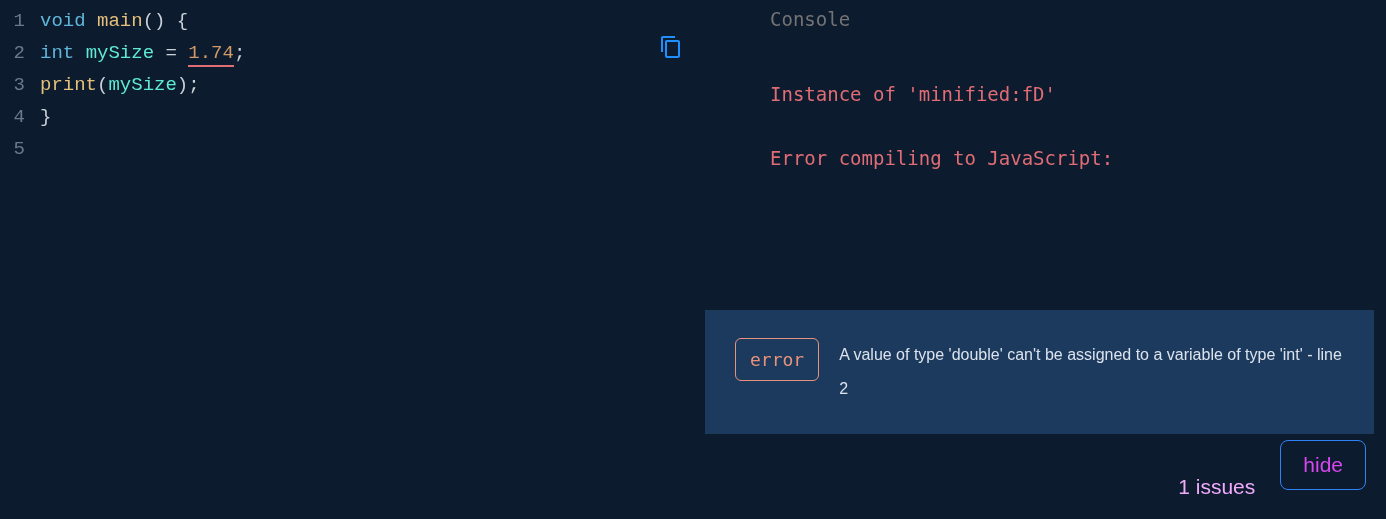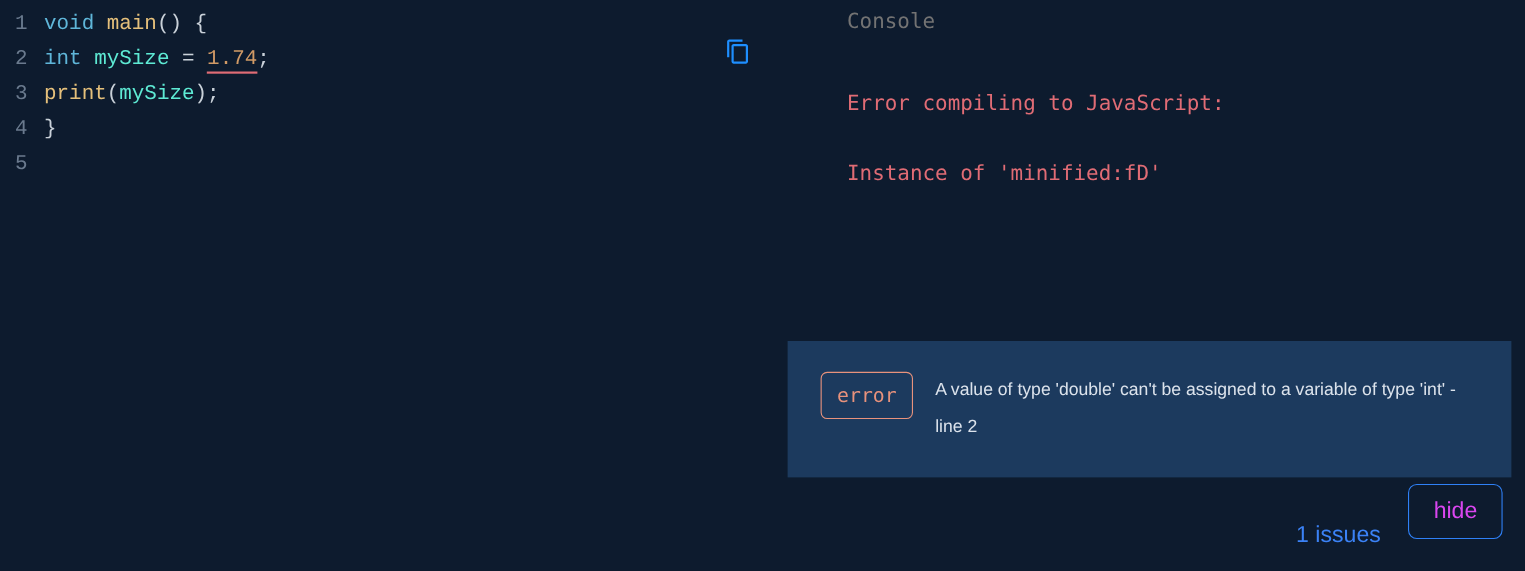--- a/index.html
+++ b/index.html
@@ -71,21 +71,21 @@
       margin-bottom: 16px;
     }
     .console-output {
       color: #e06c75;
       font-family: 'Menlo', 'Monaco', monospace;
       line-height: 32px;
       white-space: pre-line;
     }
     .issues-panel {
       position: absolute;
-      left: 16px;
+      left: 5px;
       right: 12px;
       bottom: 85px;
       background: #1c3a5e;
       padding: 28px 30px;
       display: flex;
       align-items: flex-start;
       gap: 20px;
       font-family: -apple-system, BlinkMacSystemFont, 'Segoe UI', sans-serif;
     }
     .error-badge {
@@ -105,21 +105,21 @@
     .issues-footer {
       position: absolute;
       bottom: 20px;
       right: 20px;
       display: flex;
       align-items: center;
       gap: 25px;
       font-family: -apple-system, BlinkMacSystemFont, 'Segoe UI', sans-serif;
       font-size: 21px;
     }
-    .issues-count { color: #3b82f6; margin-top: 44px; }
+    .issues-count { color: #f0abfc; margin-top: 44px; }
     .hide-btn {
       border: 1.5px solid #2f81f7;
       color: #d946ef;
       background: transparent;
       padding: 12px 22px;
       border-radius: 8px;
       cursor: pointer;
       font-size: 21px;
     }
   </style>
@@ -154,22 +154,22 @@
       <div class="code-line">
         <div class="gutter">5</div>
         <div class="code-content"></div>
       </div>
     </div>
 </div>
 
 <div class="console-pane">
   <div class="console-title">Console</div>
   <div class="console-output">
+    <div>Instance of 'minified:fD'</div>
     <div>Error compiling to JavaScript:</div>
-    <div>Instance of 'minified:fD'</div>
   </div>
 
   <div class="issues-panel">
     <div class="error-badge">error</div>
     <div class="error-msg">A value of type 'double' can't be assigned to a variable of type 'int' - line 2</div>
   </div>
 
   <div class="issues-footer">
     <span class="issues-count">1 issues</span>
     <button class="hide-btn">hide</button>

